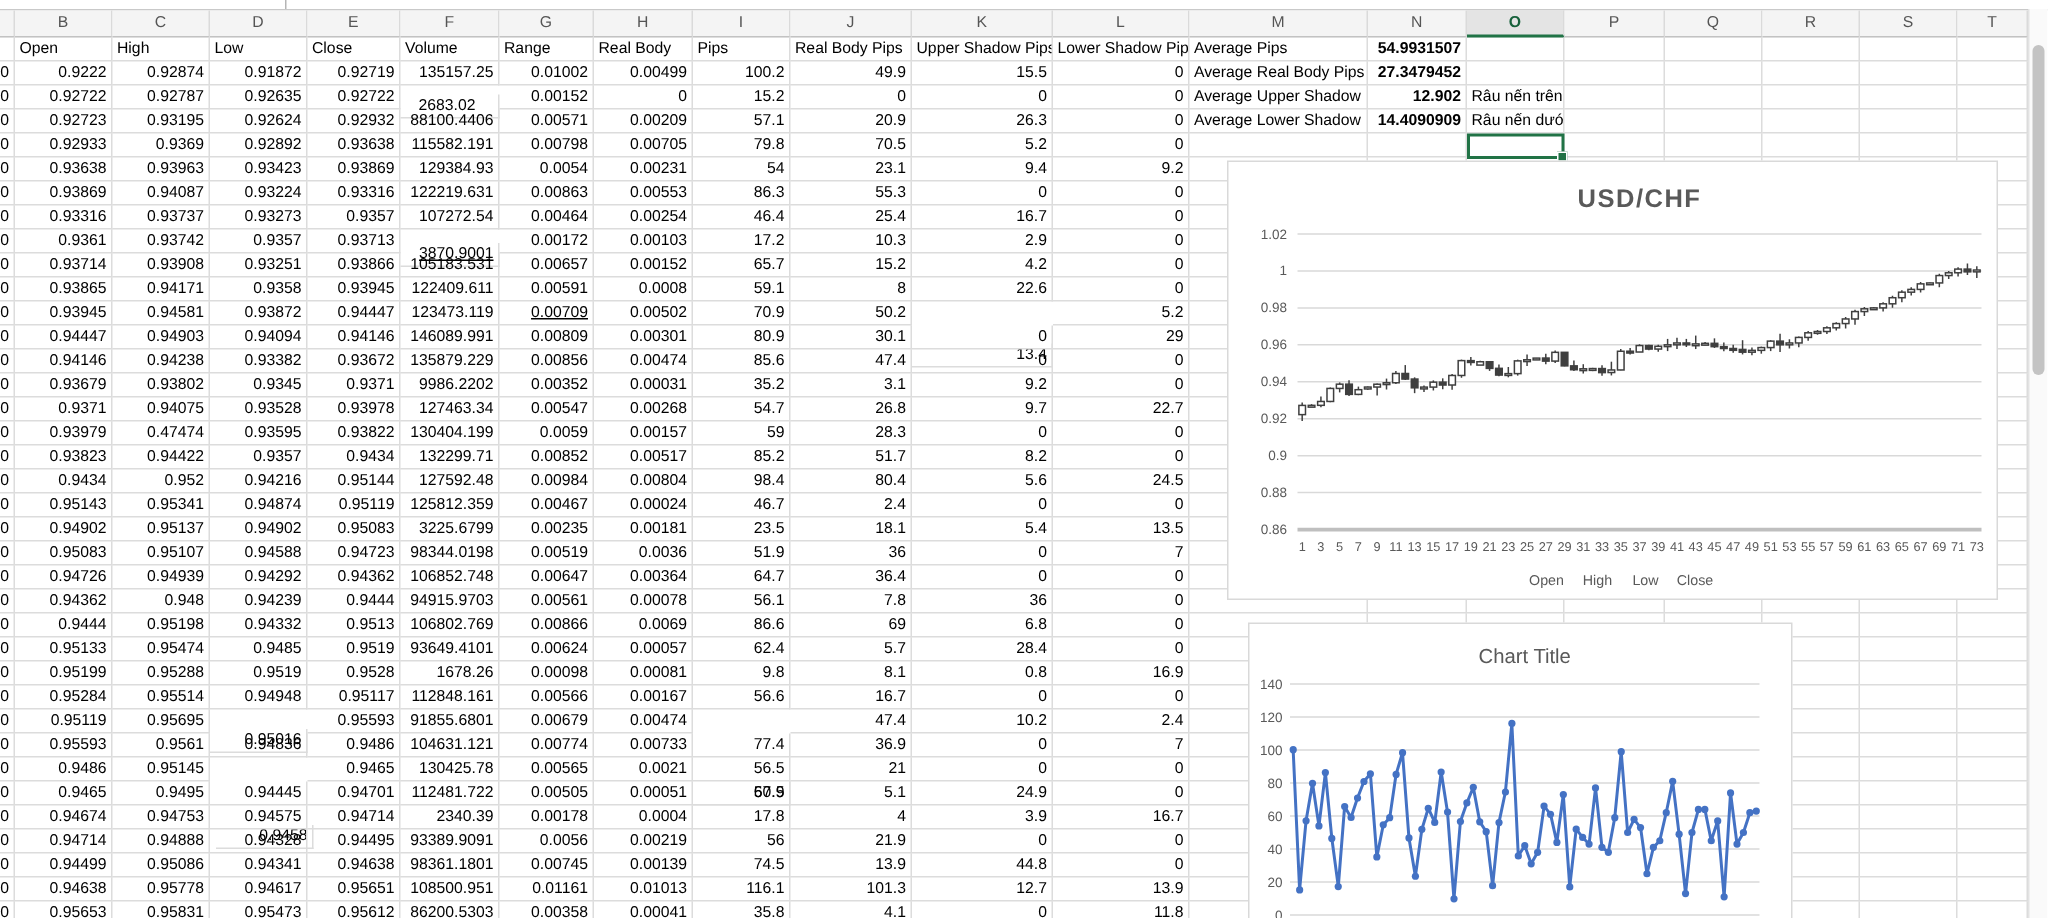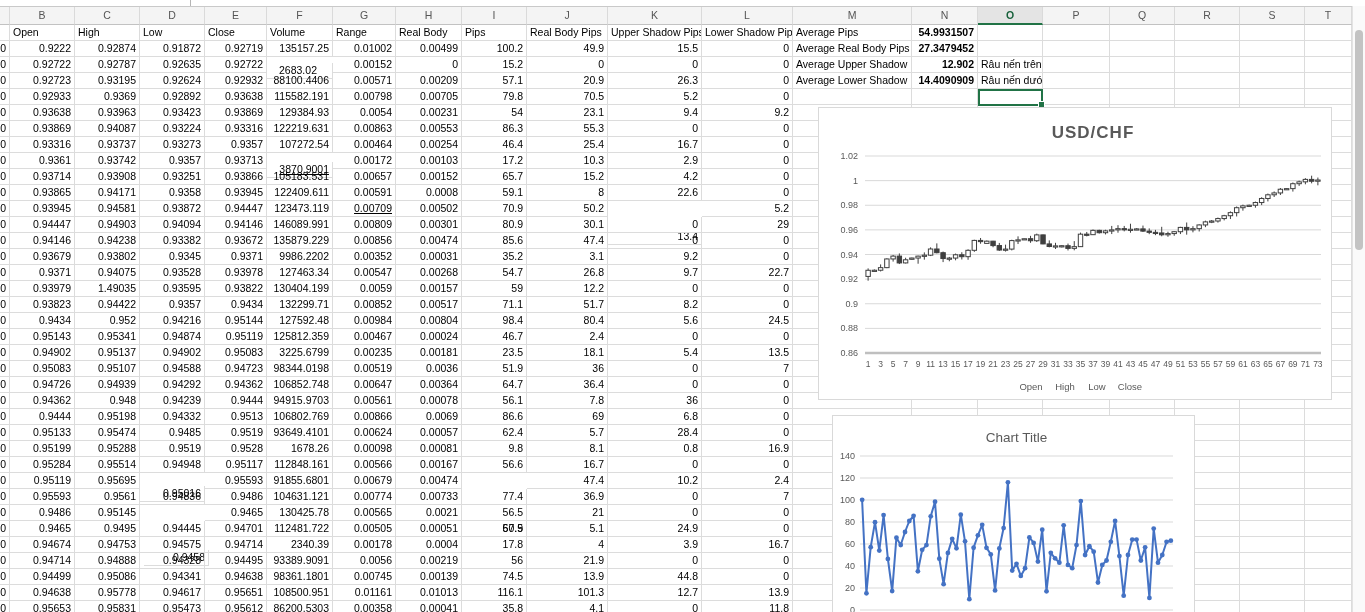--- a/index.html
+++ b/index.html
@@ -369,47 +369,47 @@
       <div class="c num" style="left: 793px; top: 265px; width: 119px; height: 16px;"></div>
       <div class="c num" style="left: 912px; top: 265px; width: 66px; height: 16px;"></div>
       <div class="c num" style="left: 978px; top: 265px; width: 65px; height: 16px;"></div>
       <div class="c num" style="left: 1043px; top: 265px; width: 67px; height: 16px;"></div>
       <div class="c num" style="left: 1110px; top: 265px; width: 65px; height: 16px;"></div>
       <div class="c num" style="left: 1175px; top: 265px; width: 65px; height: 16px;"></div>
       <div class="c num" style="left: 1240px; top: 265px; width: 65px; height: 16px;"></div>
       <div class="c num" style="left: 1305px; top: 265px; width: 47px; height: 16px;"></div>
       <div class="c num" style="left: 0px; top: 281px; width: 10px; height: 16px;">0</div>
       <div class="c num" style="left: 10px; top: 281px; width: 65px; height: 16px;">0.93979</div>
-      <div class="c num" style="left: 75px; top: 281px; width: 65px; height: 16px;">1.49035</div>
+      <div class="c num" style="left: 75px; top: 281px; width: 65px; height: 16px;">0.47474</div>
       <div class="c num" style="left: 140px; top: 281px; width: 65px; height: 16px;">0.93595</div>
       <div class="c num" style="left: 205px; top: 281px; width: 62px; height: 16px;">0.93822</div>
       <div class="c num" style="left: 267px; top: 281px; width: 66px; height: 16px;">130404.199</div>
       <div class="c num" style="left: 333px; top: 281px; width: 63px; height: 16px;">0.0059</div>
       <div class="c num" style="left: 396px; top: 281px; width: 66px; height: 16px;">0.00157</div>
       <div class="c num" style="left: 462px; top: 281px; width: 65px; height: 16px;">59</div>
-      <div class="c num" style="left: 527px; top: 281px; width: 81px; height: 16px;">12.2</div>
+      <div class="c num" style="left: 527px; top: 281px; width: 81px; height: 16px;">28.3</div>
       <div class="c num" style="left: 608px; top: 281px; width: 94px; height: 16px;">0</div>
       <div class="c num" style="left: 702px; top: 281px; width: 91px; height: 16px;">0</div>
       <div class="c num" style="left: 793px; top: 281px; width: 119px; height: 16px;"></div>
       <div class="c num" style="left: 912px; top: 281px; width: 66px; height: 16px;"></div>
       <div class="c num" style="left: 978px; top: 281px; width: 65px; height: 16px;"></div>
       <div class="c num" style="left: 1043px; top: 281px; width: 67px; height: 16px;"></div>
       <div class="c num" style="left: 1110px; top: 281px; width: 65px; height: 16px;"></div>
       <div class="c num" style="left: 1175px; top: 281px; width: 65px; height: 16px;"></div>
       <div class="c num" style="left: 1240px; top: 281px; width: 65px; height: 16px;"></div>
       <div class="c num" style="left: 1305px; top: 281px; width: 47px; height: 16px;"></div>
       <div class="c num" style="left: 0px; top: 297px; width: 10px; height: 16px;">0</div>
       <div class="c num" style="left: 10px; top: 297px; width: 65px; height: 16px;">0.93823</div>
       <div class="c num" style="left: 75px; top: 297px; width: 65px; height: 16px;">0.94422</div>
       <div class="c num" style="left: 140px; top: 297px; width: 65px; height: 16px;">0.9357</div>
       <div class="c num" style="left: 205px; top: 297px; width: 62px; height: 16px;">0.9434</div>
       <div class="c num" style="left: 267px; top: 297px; width: 66px; height: 16px;">132299.71</div>
       <div class="c num" style="left: 333px; top: 297px; width: 63px; height: 16px;">0.00852</div>
       <div class="c num" style="left: 396px; top: 297px; width: 66px; height: 16px;">0.00517</div>
-      <div class="c num" style="left: 462px; top: 297px; width: 65px; height: 16px;">71.1</div>
+      <div class="c num" style="left: 462px; top: 297px; width: 65px; height: 16px;">85.2</div>
       <div class="c num" style="left: 527px; top: 297px; width: 81px; height: 16px;">51.7</div>
       <div class="c num" style="left: 608px; top: 297px; width: 94px; height: 16px;">8.2</div>
       <div class="c num" style="left: 702px; top: 297px; width: 91px; height: 16px;">0</div>
       <div class="c num" style="left: 793px; top: 297px; width: 119px; height: 16px;"></div>
       <div class="c num" style="left: 912px; top: 297px; width: 66px; height: 16px;"></div>
       <div class="c num" style="left: 978px; top: 297px; width: 65px; height: 16px;"></div>
       <div class="c num" style="left: 1043px; top: 297px; width: 67px; height: 16px;"></div>
       <div class="c num" style="left: 1110px; top: 297px; width: 65px; height: 16px;"></div>
       <div class="c num" style="left: 1175px; top: 297px; width: 65px; height: 16px;"></div>
       <div class="c num" style="left: 1240px; top: 297px; width: 65px; height: 16px;"></div>

